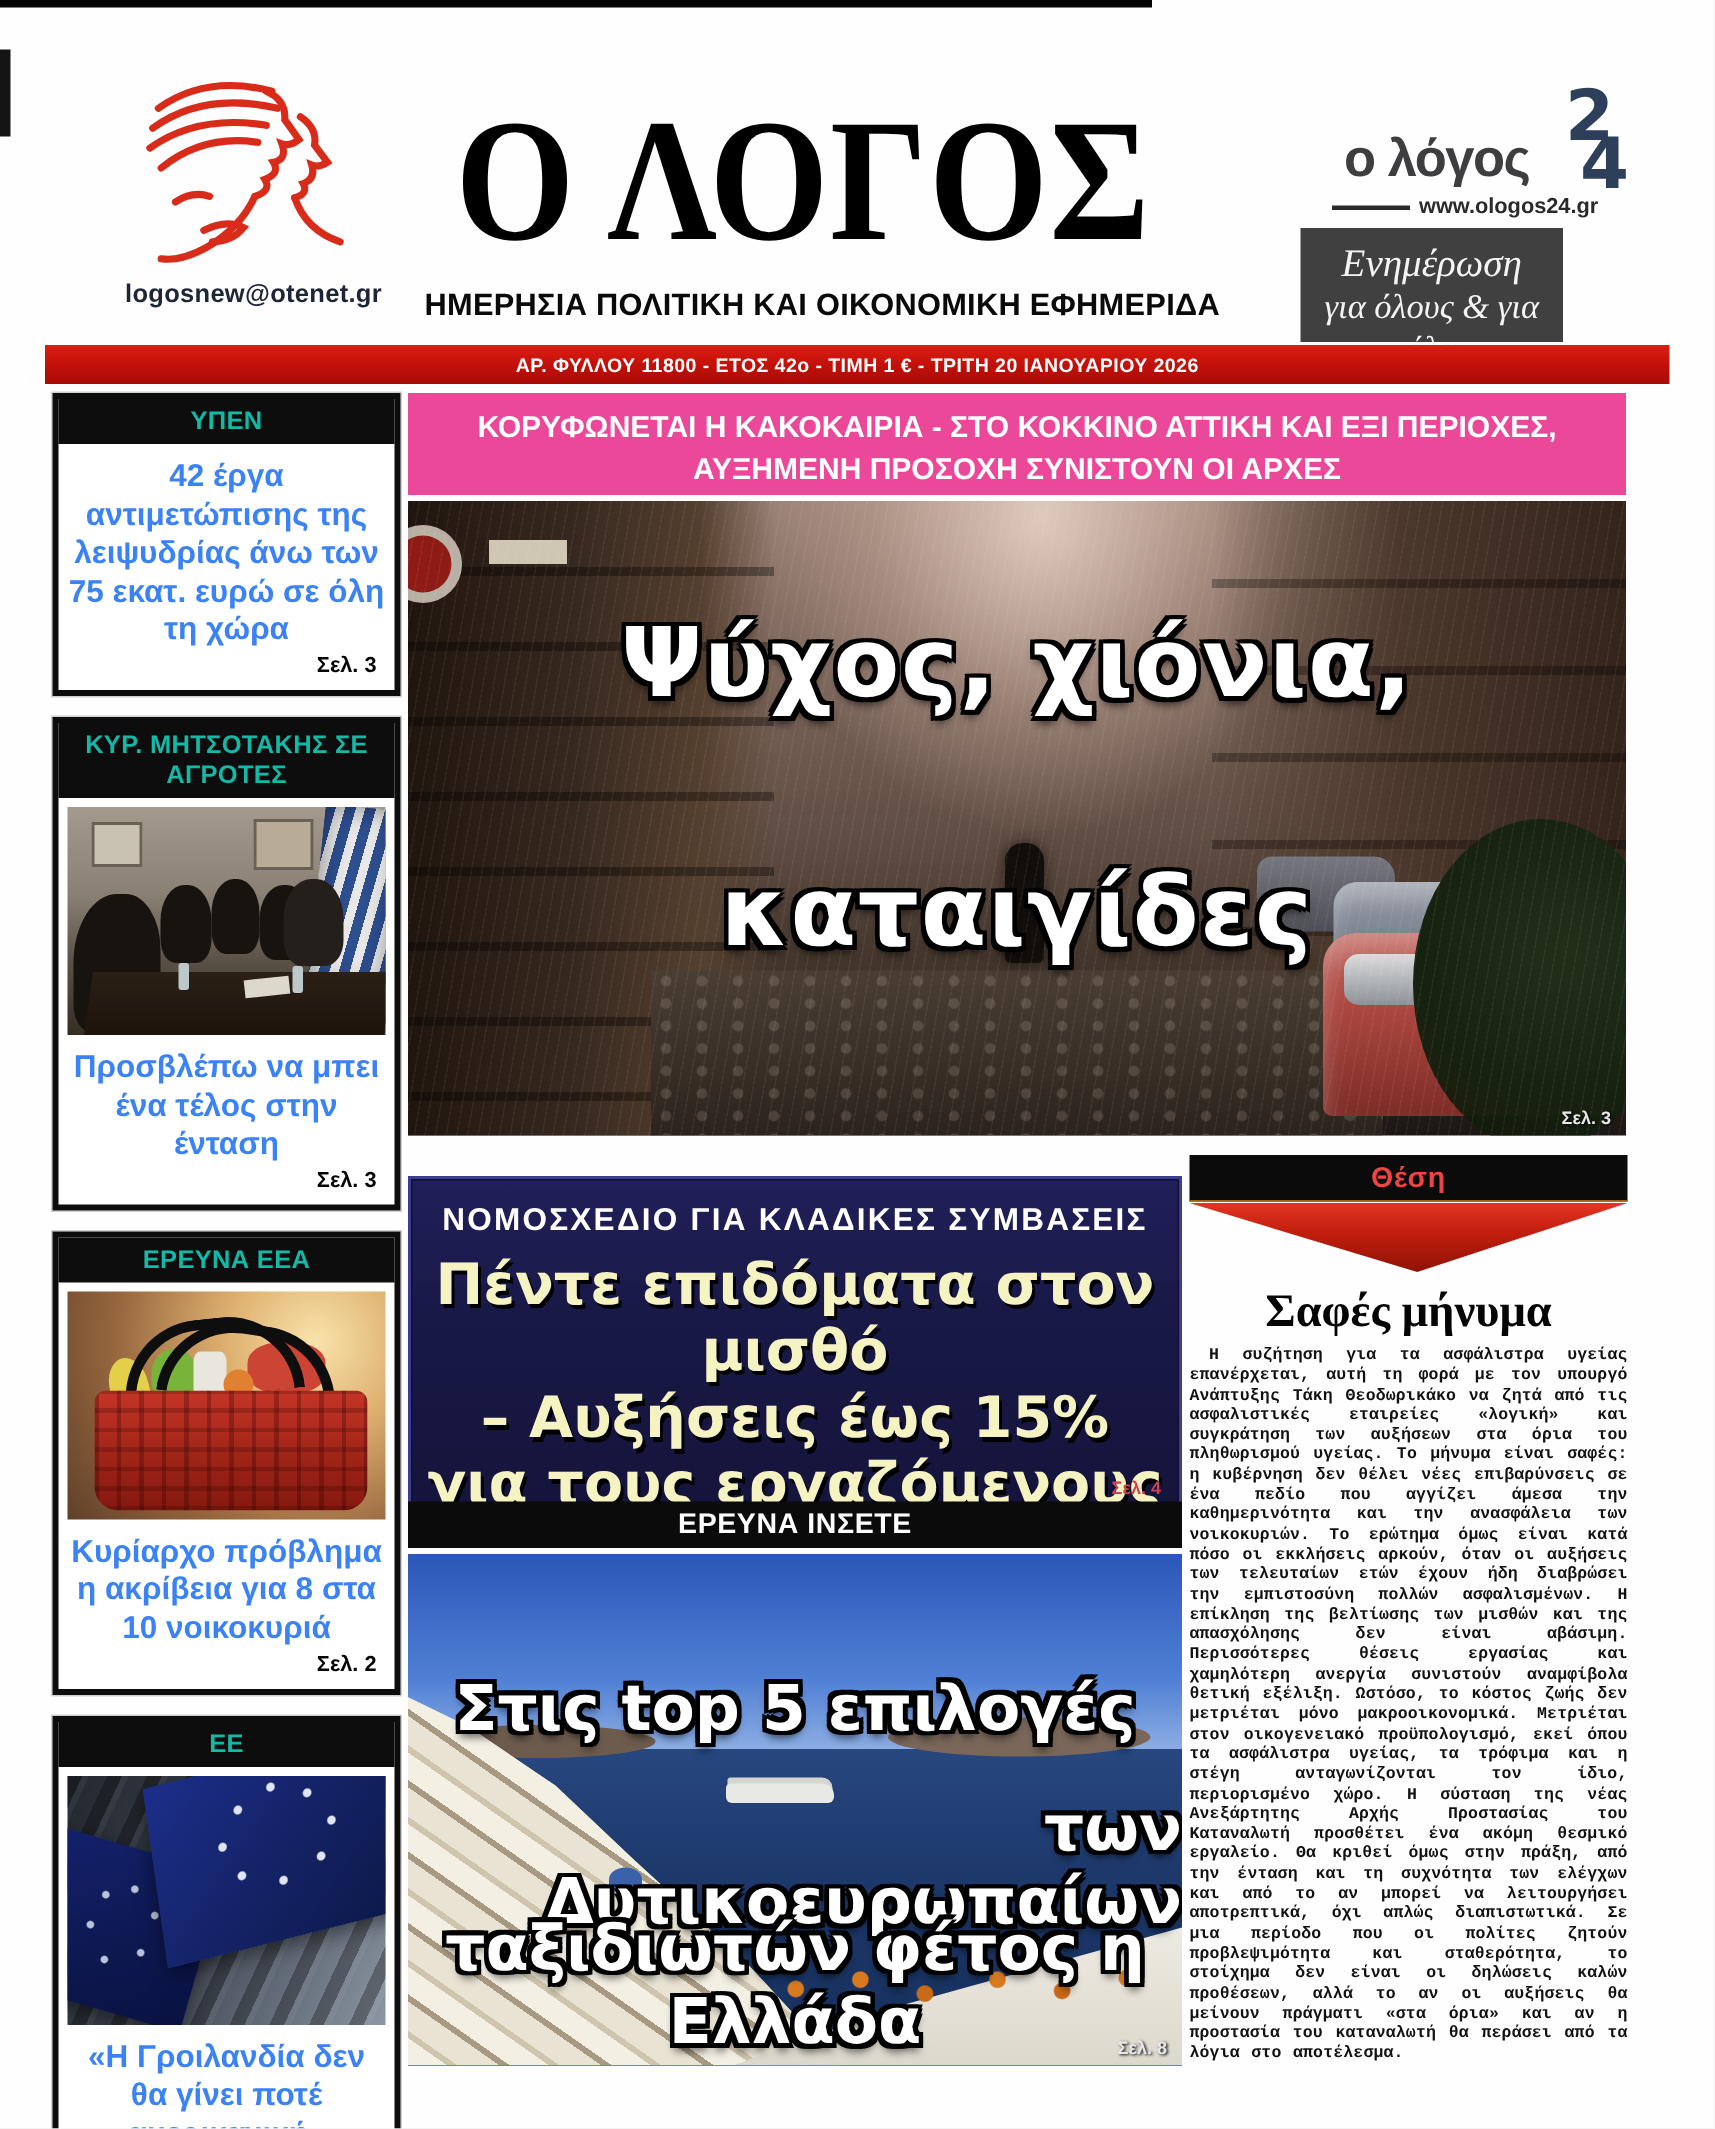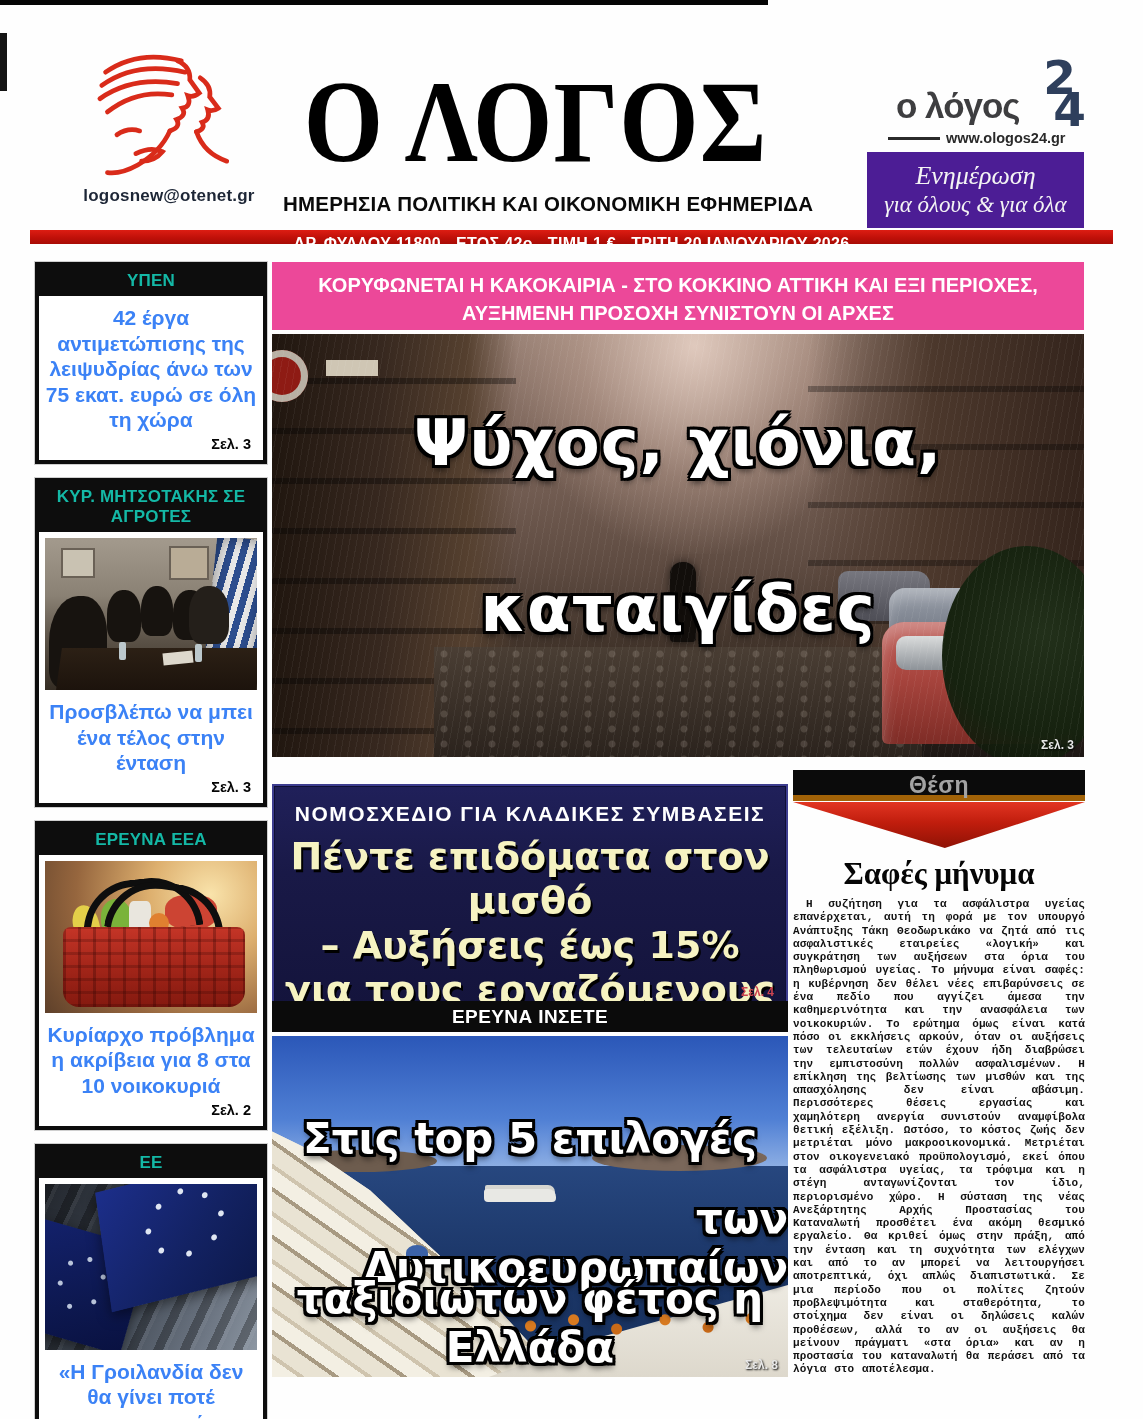--- a/index.html
+++ b/index.html
@@ -26,29 +26,29 @@
   .site-logo{position:absolute;left:878px;top:64px;width:212px;height:86px;}
   .site-logo-text{position:absolute;left:18px;top:22px;font-size:35px;font-weight:bold;color:#3e3e40;letter-spacing:-1px;}
   .logo24{position:absolute;right:6px;top:-8px;width:58px;height:84px;color:#2e3f5c;font-weight:bold;
           font-family:"DejaVu Sans",sans-serif;}
   .logo24 .d2{position:absolute;top:-6px;right:8px;font-size:47px;}
   .logo24 .d4{position:absolute;top:26px;right:-2px;font-size:47px;}
   .site-url-row{position:absolute;left:10px;top:66px;display:flex;align-items:center;gap:6px;}
   .site-url-dash{width:52px;height:3px;background:#2a2a2a;}
   .site-url{font-size:14.5px;font-weight:bold;color:#2a2a2a;}
 
-  .tagline-box{position:absolute;left:867px;top:152px;width:217px;height:76px;background:#4c1d95;
+  .tagline-box{position:absolute;left:867px;top:152px;width:175px;height:76px;background:#404040;
     color:#f4f4f4;text-align:center;font-family:"Liberation Serif","DejaVu Serif",serif;
     font-style:italic;padding-top:9px;}
   .tagline-box .t1{font-size:26px;line-height:30px;}
   .tagline-box .t2{font-size:23px;line-height:28px;}
 
-  .issue-bar{position:absolute;left:30px;top:230px;width:1083px;height:14px;
+  .issue-bar{position:absolute;left:30px;top:230px;width:1083px;height:26px;
     background:linear-gradient(180deg,#dd1d13 0%,#c01009 55%,#a80c06 100%);
-    color:#fff;font-weight:bold;font-size:16px;text-align:center;line-height:27px;letter-spacing:.3px;}
+    color:#fff;font-weight:bold;font-size:13px;text-align:center;line-height:27px;letter-spacing:.3px;}
 
   
   .sidebar{position:absolute;left:35px;top:262px;width:232px;display:flex;flex-direction:column;gap:14px;}
   .side-box{border:4px solid #0d0d0d;background:#fff;box-shadow:0 0 0 1px #cfcfcf;}
   .side-kicker{background:#0d0d0d;color:#14b8a6;font-weight:bold;font-size:17px;text-align:center;
     padding:5px 2px;letter-spacing:.2px;}
   .side-head{font-weight:bold;font-size:21px;text-align:center;line-height:1.22;padding:9px 5px 0;color:#3b82f6;}
   .side-page{text-align:right;font-weight:bold;font-size:14.5px;padding:3px 12px 8px;color:#050505;}
   .side-photo{margin:6px 6px 0;position:relative;overflow:hidden;}
 
@@ -198,22 +198,22 @@
       radial-gradient(circle at 40% 55%,#c96a18 5px,transparent 6px),
       radial-gradient(circle at 58% 40%,#d87a20 5px,transparent 6px),
       radial-gradient(circle at 74% 52%,#c96a18 5px,transparent 6px),
       radial-gradient(circle at 90% 38%,#d87a20 5px,transparent 6px);}
   .st-h1{position:absolute;left:0;top:78px;width:100%;text-align:center;font-size:42px;}
   .st-h2{position:absolute;left:0;top:158px;width:100%;text-align:right;font-size:42px;}
   .st-h3{position:absolute;left:0;top:238px;width:100%;text-align:center;font-size:42px;}
 
   
   .opinion{position:absolute;left:793px;top:770px;width:292px;}
-  .opinion-banner{background:#0b0b0b;color:#a3a3a3;font-weight:bold;font-size:23px;text-align:center;
-    height:31px;line-height:31px;border-bottom:6px solid #a16207;letter-spacing:.5px;}
+  .opinion-banner{background:#0b0b0b;color:#ef4444;font-weight:bold;font-size:19px;text-align:center;
+    height:31px;line-height:31px;border-bottom:1px solid #a16207;letter-spacing:.5px;}
   .opinion-arrow{width:100%;height:46px;margin-top:1px;
     clip-path:polygon(0 0,100% 0,52% 100%);
     background:linear-gradient(180deg,#e23522 0%,#c01d0d 45%,#8f1205 100%);}
   .opinion-title{font-family:"Liberation Serif","DejaVu Serif",serif;font-weight:bold;font-size:31px;
     text-align:center;margin:8px 0 6px;color:#050505;}
   .opinion-body{font-family:Liberation Mono, monospace;font-weight:bold;font-size:11px;
     line-height:1.21;text-align:justify;text-indent:13px;color:#111;letter-spacing:.1px;word-spacing:1px;}
 </style>
 </head>
 <body>

